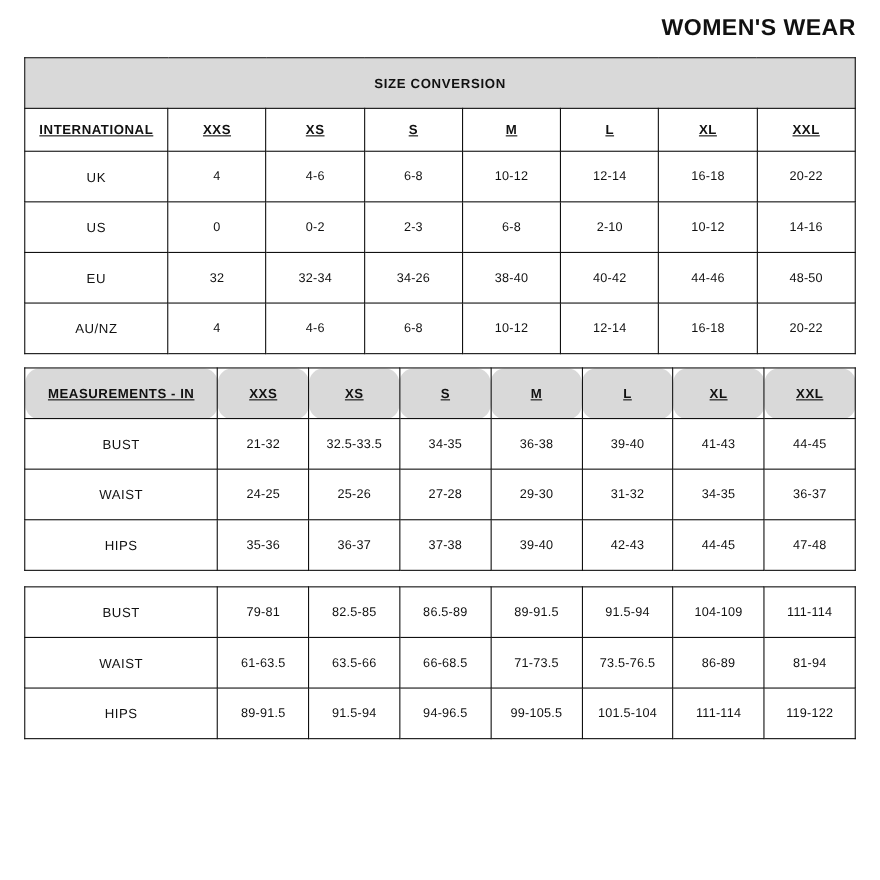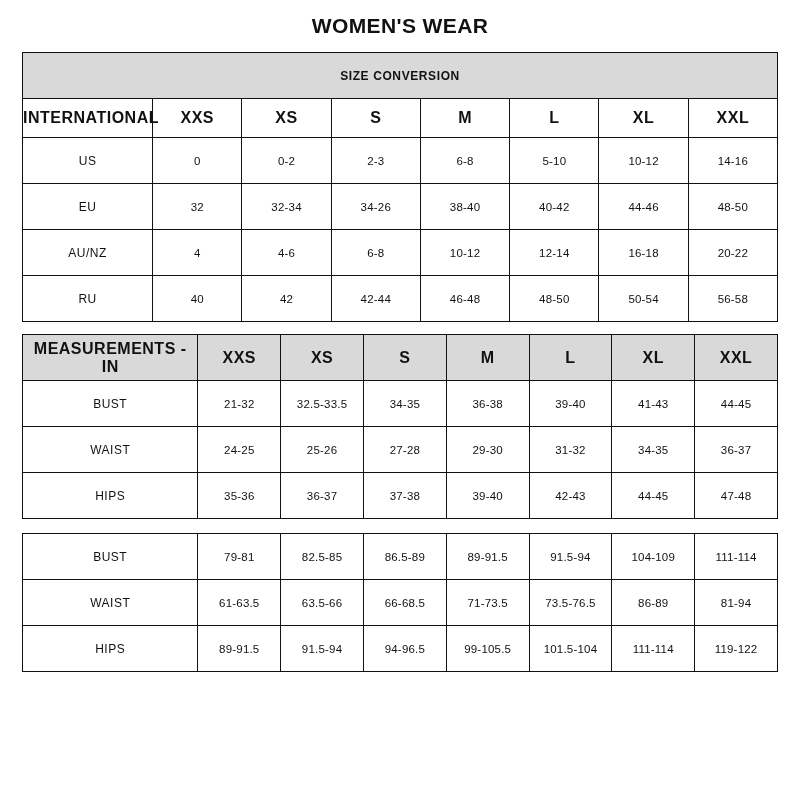--- a/index.html
+++ b/index.html
@@ -14,20 +14,21 @@
     color: #1a1a1a;
     -webkit-font-smoothing: antialiased;
   }
   .page {
     width: 800px;
     height: 800px;
     box-sizing: border-box;
     padding: 8px 22px 10px 22px;
     display: flex;
     flex-direction: column;
+    align-items: flex-end;
   }
   .page-title {
     text-align: center;
     font-size: 21px;
     font-weight: bold;
     letter-spacing: 0.4px;
     margin: 6px 0 14px 0;
     color: #111111;
   }
   table {
@@ -48,33 +49,34 @@
   }
   .banner-cell {
     background: #d9d9d9;
     font-weight: bold;
     font-size: 12px;
     letter-spacing: 0.6px;
     height: 36px;
   }
   .hdr-cell {
     font-weight: bold;
-    font-size: 16px;
+    font-size: 12px;
     letter-spacing: 0.5px;
+    text-decoration: underline;
   }
   .row-label {
     font-size: 12px;
     letter-spacing: 0.5px;
   }
   .shade {
     background: #d9d9d9;
   }
   .tbl-conversion td { height: 45px; margin-top: 46px; }
   .tbl-conversion .hdr-row td { height: 38px; }
-  .tbl-measure .hdr-row td { height: 45px; }
+  .tbl-measure .hdr-row td { height: 45px; border-radius: 13px; }
   .tbl-measure td { height: 45px; }
   .spacer-sm { height: 12px; }
   .spacer-md { height: 14px; }
   
   .col-label { width: 17.2%; }
   .col-size  { width: 11.8%; }
   
   .m-col-label { width: 23.3%; }
   .m-col-size  { width: 11.0%; }
 </style>
@@ -105,26 +107,36 @@
         <td class="hdr-cell">XXS</td>
         <td class="hdr-cell">XS</td>
         <td class="hdr-cell">S</td>
         <td class="hdr-cell">M</td>
         <td class="hdr-cell">L</td>
         <td class="hdr-cell">XL</td>
         <td class="hdr-cell">XXL</td>
       </tr>
 
       <tr>
+        <td class="row-label">UK</td>
+        <td>4</td>
+        <td>4-6</td>
+        <td>6-8</td>
+        <td>10-12</td>
+        <td>12-14</td>
+        <td>16-18</td>
+        <td>20-22</td>
+      </tr>
+      <tr>
         <td class="row-label">US</td>
         <td>0</td>
         <td>0-2</td>
         <td>2-3</td>
         <td>6-8</td>
-        <td>5-10</td>
+        <td>2-10</td>
         <td>10-12</td>
         <td>14-16</td>
       </tr>
       <tr>
         <td class="row-label">EU</td>
         <td>32</td>
         <td>32-34</td>
         <td>34-26</td>
         <td>38-40</td>
         <td>40-42</td>
@@ -133,30 +145,20 @@
       </tr>
       <tr>
         <td class="row-label">AU/NZ</td>
         <td>4</td>
         <td>4-6</td>
         <td>6-8</td>
         <td>10-12</td>
         <td>12-14</td>
         <td>16-18</td>
         <td>20-22</td>
-      </tr>
-      <tr>
-        <td class="row-label">RU</td>
-        <td>40</td>
-        <td>42</td>
-        <td>42-44</td>
-        <td>46-48</td>
-        <td>48-50</td>
-        <td>50-54</td>
-        <td>56-58</td>
       </tr>
     </tbody>
   </table>
 
   <div class="spacer-sm"></div>
 
   <table class="tbl-measure">
     <colgroup>
       <col class="m-col-label">
         <col class="m-col-size">

